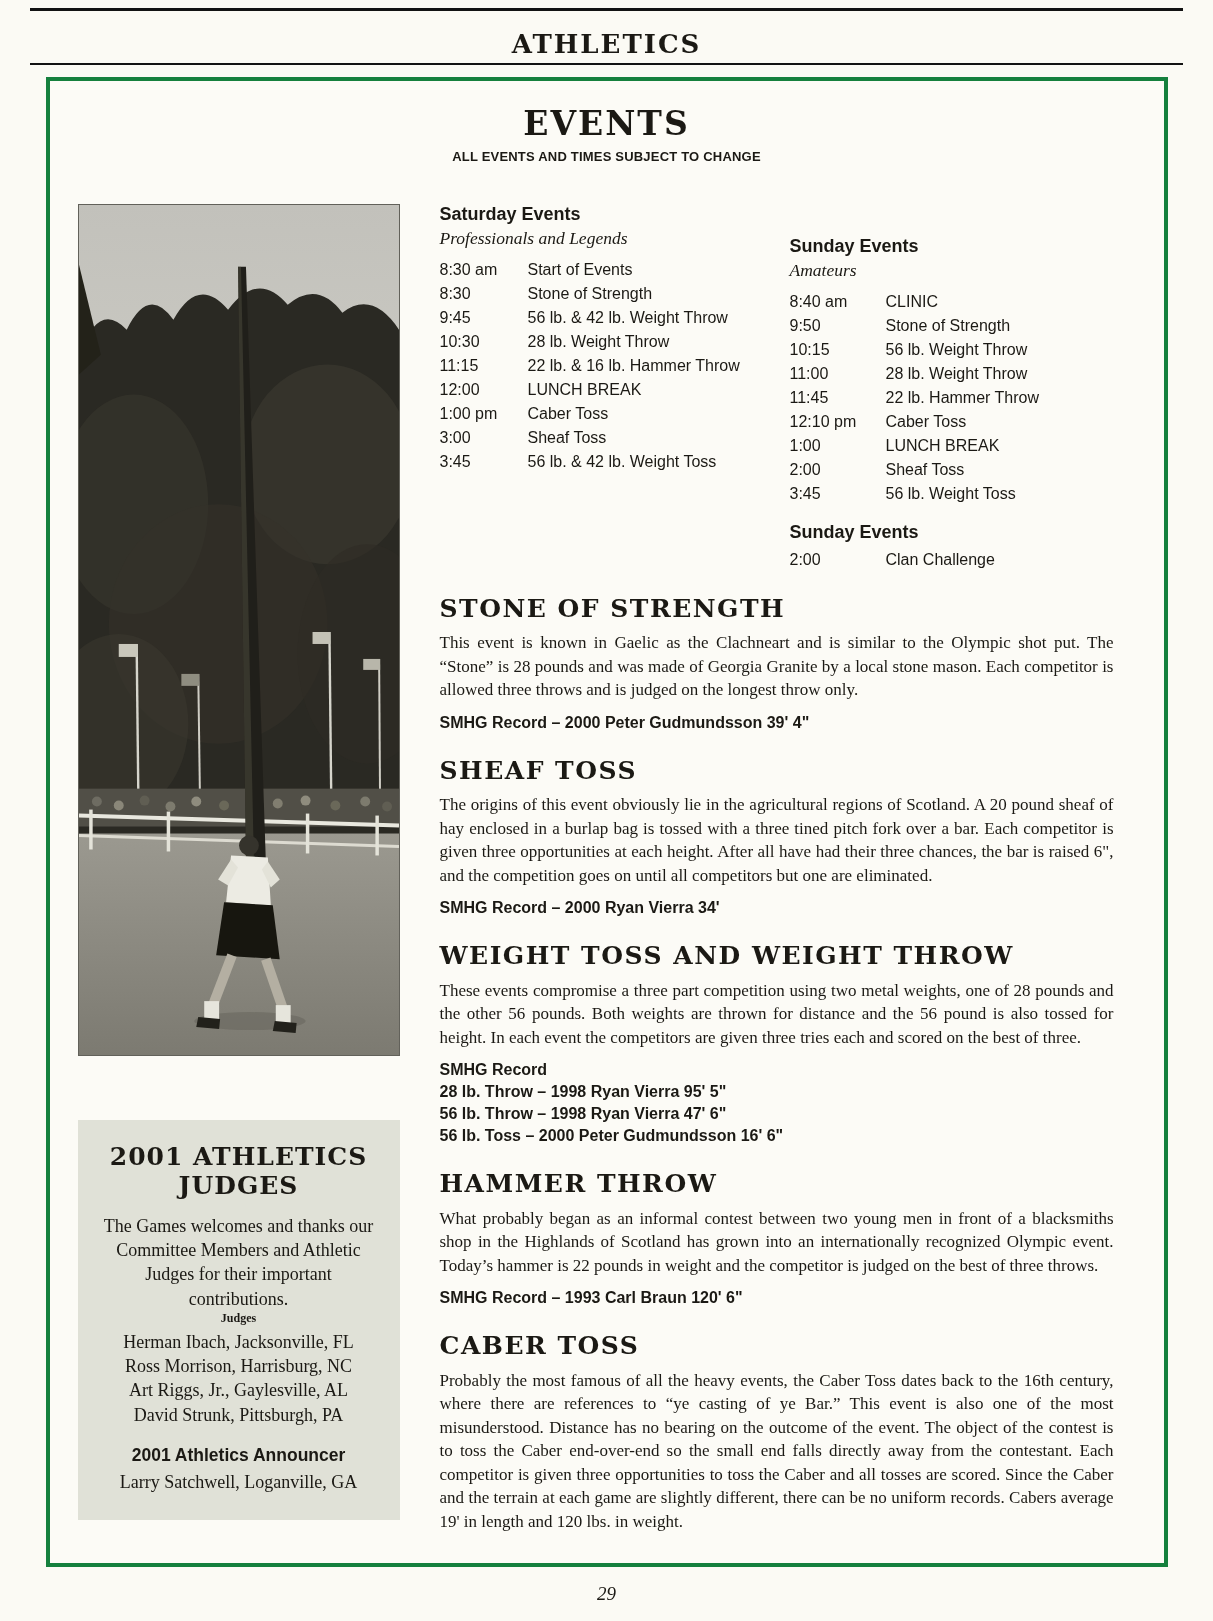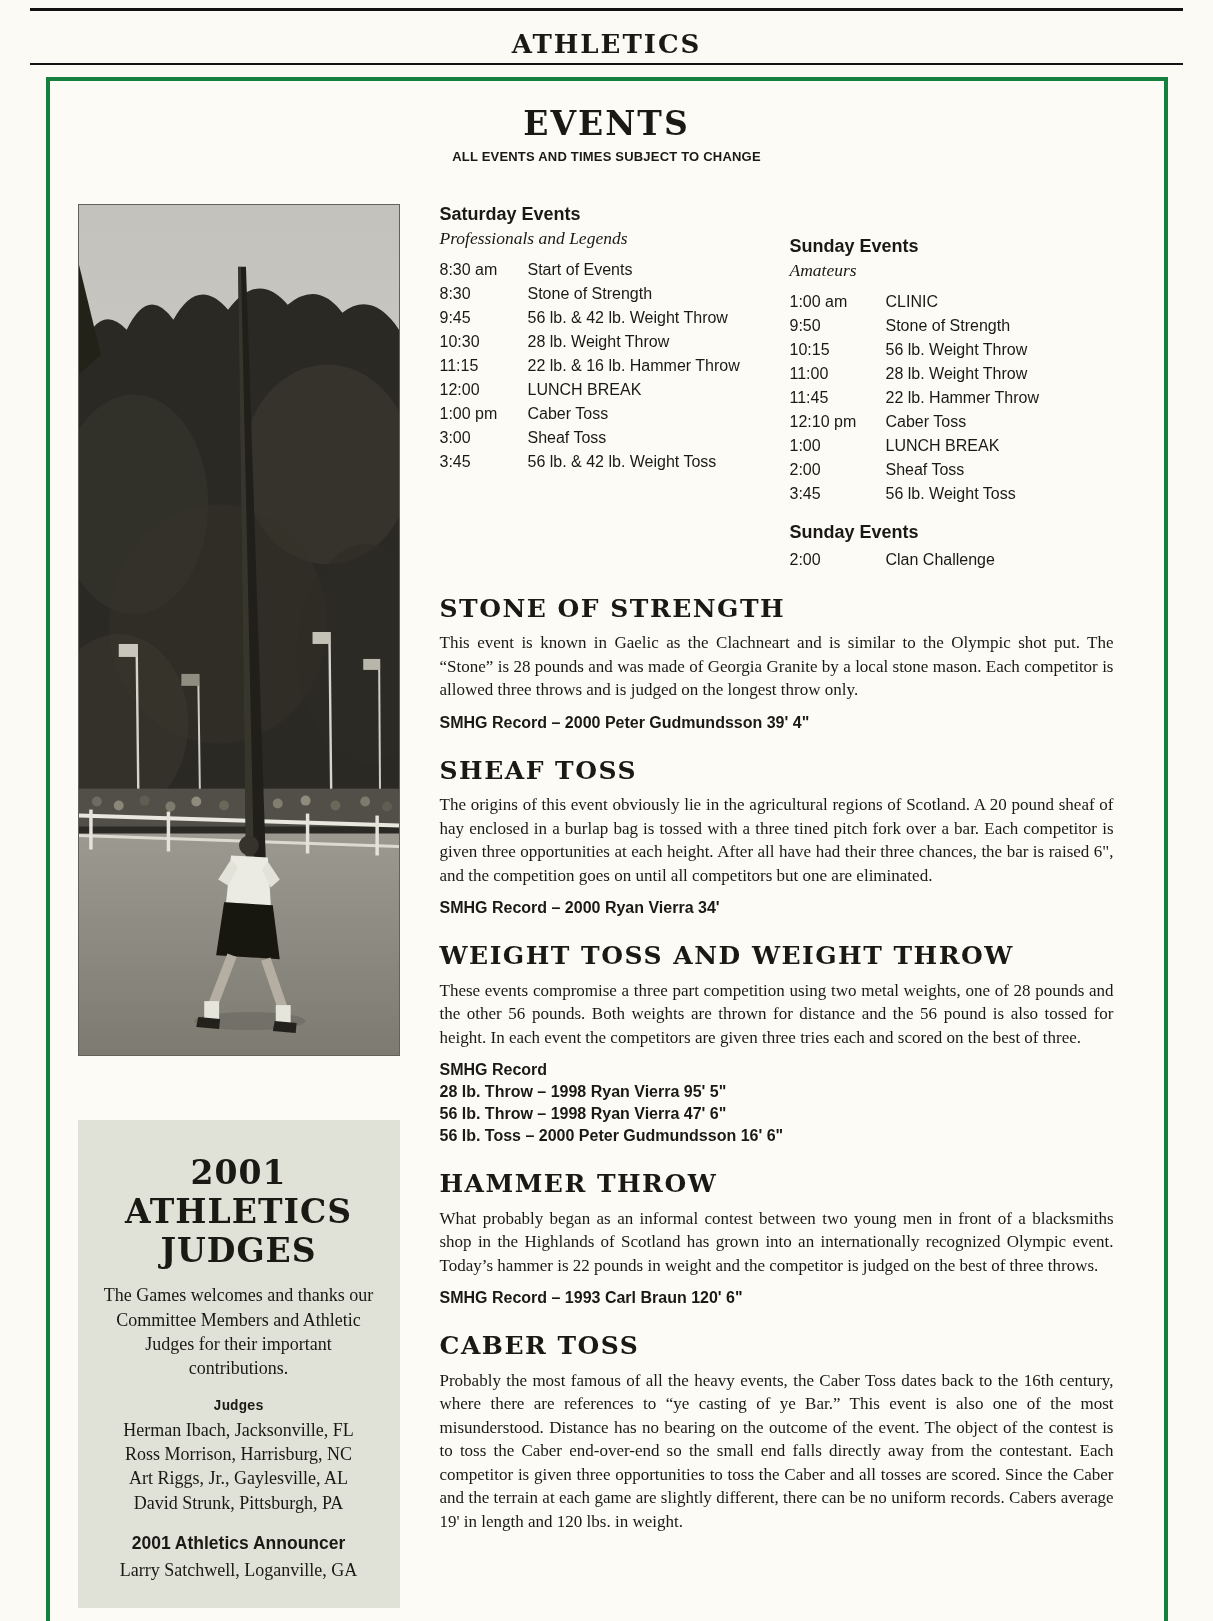--- a/index.html
+++ b/index.html
@@ -66,29 +66,28 @@
   .judges-box {
     width: 322px;
     margin-top: 64px;
     background: #e0e1d7;
     padding: 22px 16px 26px;
     text-align: center;
   }
   .judges-title {
     font-family: "DejaVu Serif", serif;
     font-weight: bold;
-    font-size: 33px;
+    font-size: 25px;
     line-height: 1.18;
     letter-spacing: 1px;
-    margin-top: 12px;
   }
   .judges-intro { font-size: 18px; line-height: 1.35; margin-top: 13px; }
   .judges-subhead {
-    font-family: Liberation Mono, monospace;
-    font-weight: bold; font-size: 14px; margin-top: 17px;
+    font-family: Liberation Serif, serif;
+    font-weight: bold; font-size: 12px; 
   }
   .judges-names { font-size: 18px; line-height: 1.35; margin-top: 4px; }
   .announcer-head {
     font-family: "Liberation Sans", sans-serif;
     font-weight: bold; font-size: 17.5px; margin-top: 18px;
   }
   .announcer-name { font-size: 18px; line-height: 1.35; margin-top: 4px; }
 
   
   .right-col { flex: 1; padding: 0 50px 0 40px; }
@@ -303,21 +302,21 @@
                   <span class="e">56 lb. &amp; 42 lb. Weight Toss</span>
                 </div>
             </div>
           </div>
 
           <div class="sched-col sun">
             <div class="sched-title">Sunday Events</div>
             <div class="sched-sub">Amateurs</div>
             <div class="sched-rows">
               <div class="sched-row">
-                  <span class="t">1:00 am</span>
+                  <span class="t">8:40 am</span>
                   <span class="e">CLINIC</span>
                 </div>
               <div class="sched-row">
                   <span class="t">9:50</span>
                   <span class="e">Stone of Strength</span>
                 </div>
               <div class="sched-row">
                   <span class="t">10:15</span>
                   <span class="e">56 lb. Weight Throw</span>
                 </div>

